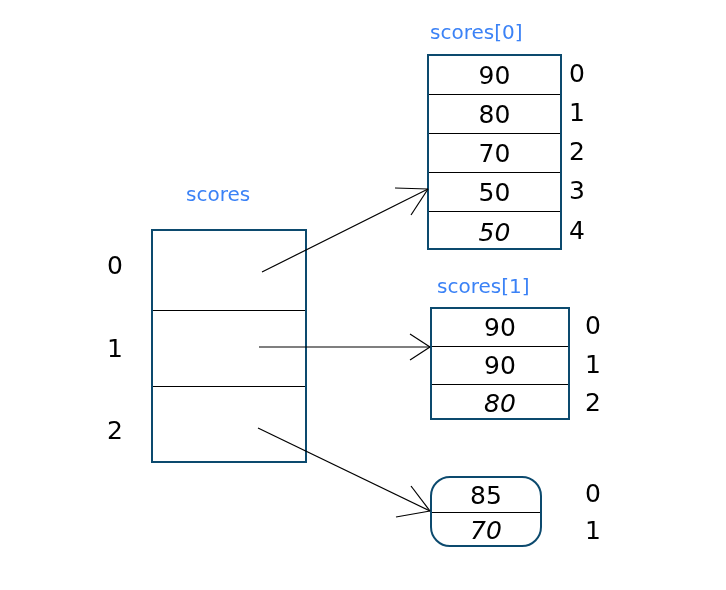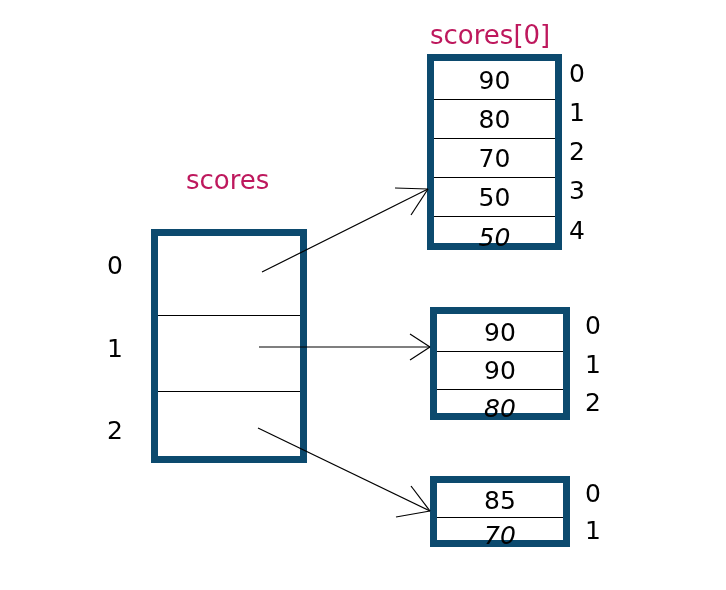--- a/index.html
+++ b/index.html
@@ -11,28 +11,28 @@
     position: relative;
     width: 726px;
     height: 590px;
     background: #ffffff;
     font-family: "DejaVu Sans", sans-serif;
     color: #000000;
     overflow: hidden;
   }
   .title {
     position: absolute;
-    font-size: 26px;
+    font-size: 20px;
     line-height: 1;
     white-space: nowrap;
-    color: #be185d;
+    color: #3b82f6;
   }
   .array-box {
     position: absolute;
-    border: 7px solid #0c4a6e;
+    border: 2px solid #0c4a6e;
     box-sizing: border-box;
     background: #ffffff;
   }
   .cell {
     box-sizing: border-box;
     border-bottom: 1px solid #000000;
     display: flex;
     align-items: center;
     justify-content: center;
     font-size: 25px;
@@ -60,21 +60,21 @@
     stroke: #000000;
     stroke-width: 1.2;
     fill: none;
   }
 </style>
 </head>
 <body>
 
 <div id="canvas">
 
-  <div class="title" style="left:186px; top:167px;">scores</div>
+  <div class="title" style="left:186px; top:184px;">scores</div>
 
   <div class="idx" style="left:107px; top:253px;">0</div>
   <div class="idx" style="left:107px; top:336px;">1</div>
   <div class="idx" style="left:107px; top:418px;">2</div>
 
   <div class="array-box" style="left:151px; top:229px; width:156px; height:234px;">
     <div class="cell" style="height:80px;"></div>
     <div class="cell" style="height:76px;"></div>
     <div class="cell" style="height:76px;"></div>
   </div>
@@ -86,30 +86,31 @@
     <div class="cell" style="height:39px;">70</div>
     <div class="cell" style="height:39px;">50</div>
     <div class="cell" style="height:40px;">50</div>
   </div>
   <div class="idx" style="left:569px; top:61px;">0</div>
   <div class="idx" style="left:569px; top:100px;">1</div>
   <div class="idx" style="left:569px; top:139px;">2</div>
   <div class="idx" style="left:569px; top:178px;">3</div>
   <div class="idx" style="left:569px; top:218px;">4</div>
 
+  <div class="title" style="left:437px; top:276px;">scores[1]</div>
   <div class="array-box" style="left:430px; top:307px; width:140px; height:113px;">
     <div class="cell" style="height:38px;">90</div>
     <div class="cell" style="height:38px;">90</div>
     <div class="cell" style="height:37px;">80</div>
   </div>
   <div class="idx" style="left:585px; top:313px;">0</div>
   <div class="idx" style="left:585px; top:352px;">1</div>
   <div class="idx" style="left:585px; top:390px;">2</div>
 
-  <div class="array-box" style="left:430px; top:476px; width:140px; height:71px;">
+  <div class="array-box" style="left:430px; top:476px; width:112px; height:71px;border-radius:20px;">
     <div class="cell" style="height:35px;">85</div>
     <div class="cell" style="height:35px;">70</div>
   </div>
   <div class="idx" style="left:585px; top:481px;">0</div>
   <div class="idx" style="left:585px; top:518px;">1</div>
 
   <svg class="arrows" viewBox="0 0 726 590">
 
     <g>
       <line x1="262" y1="272" x2="428" y2="189"></line>

